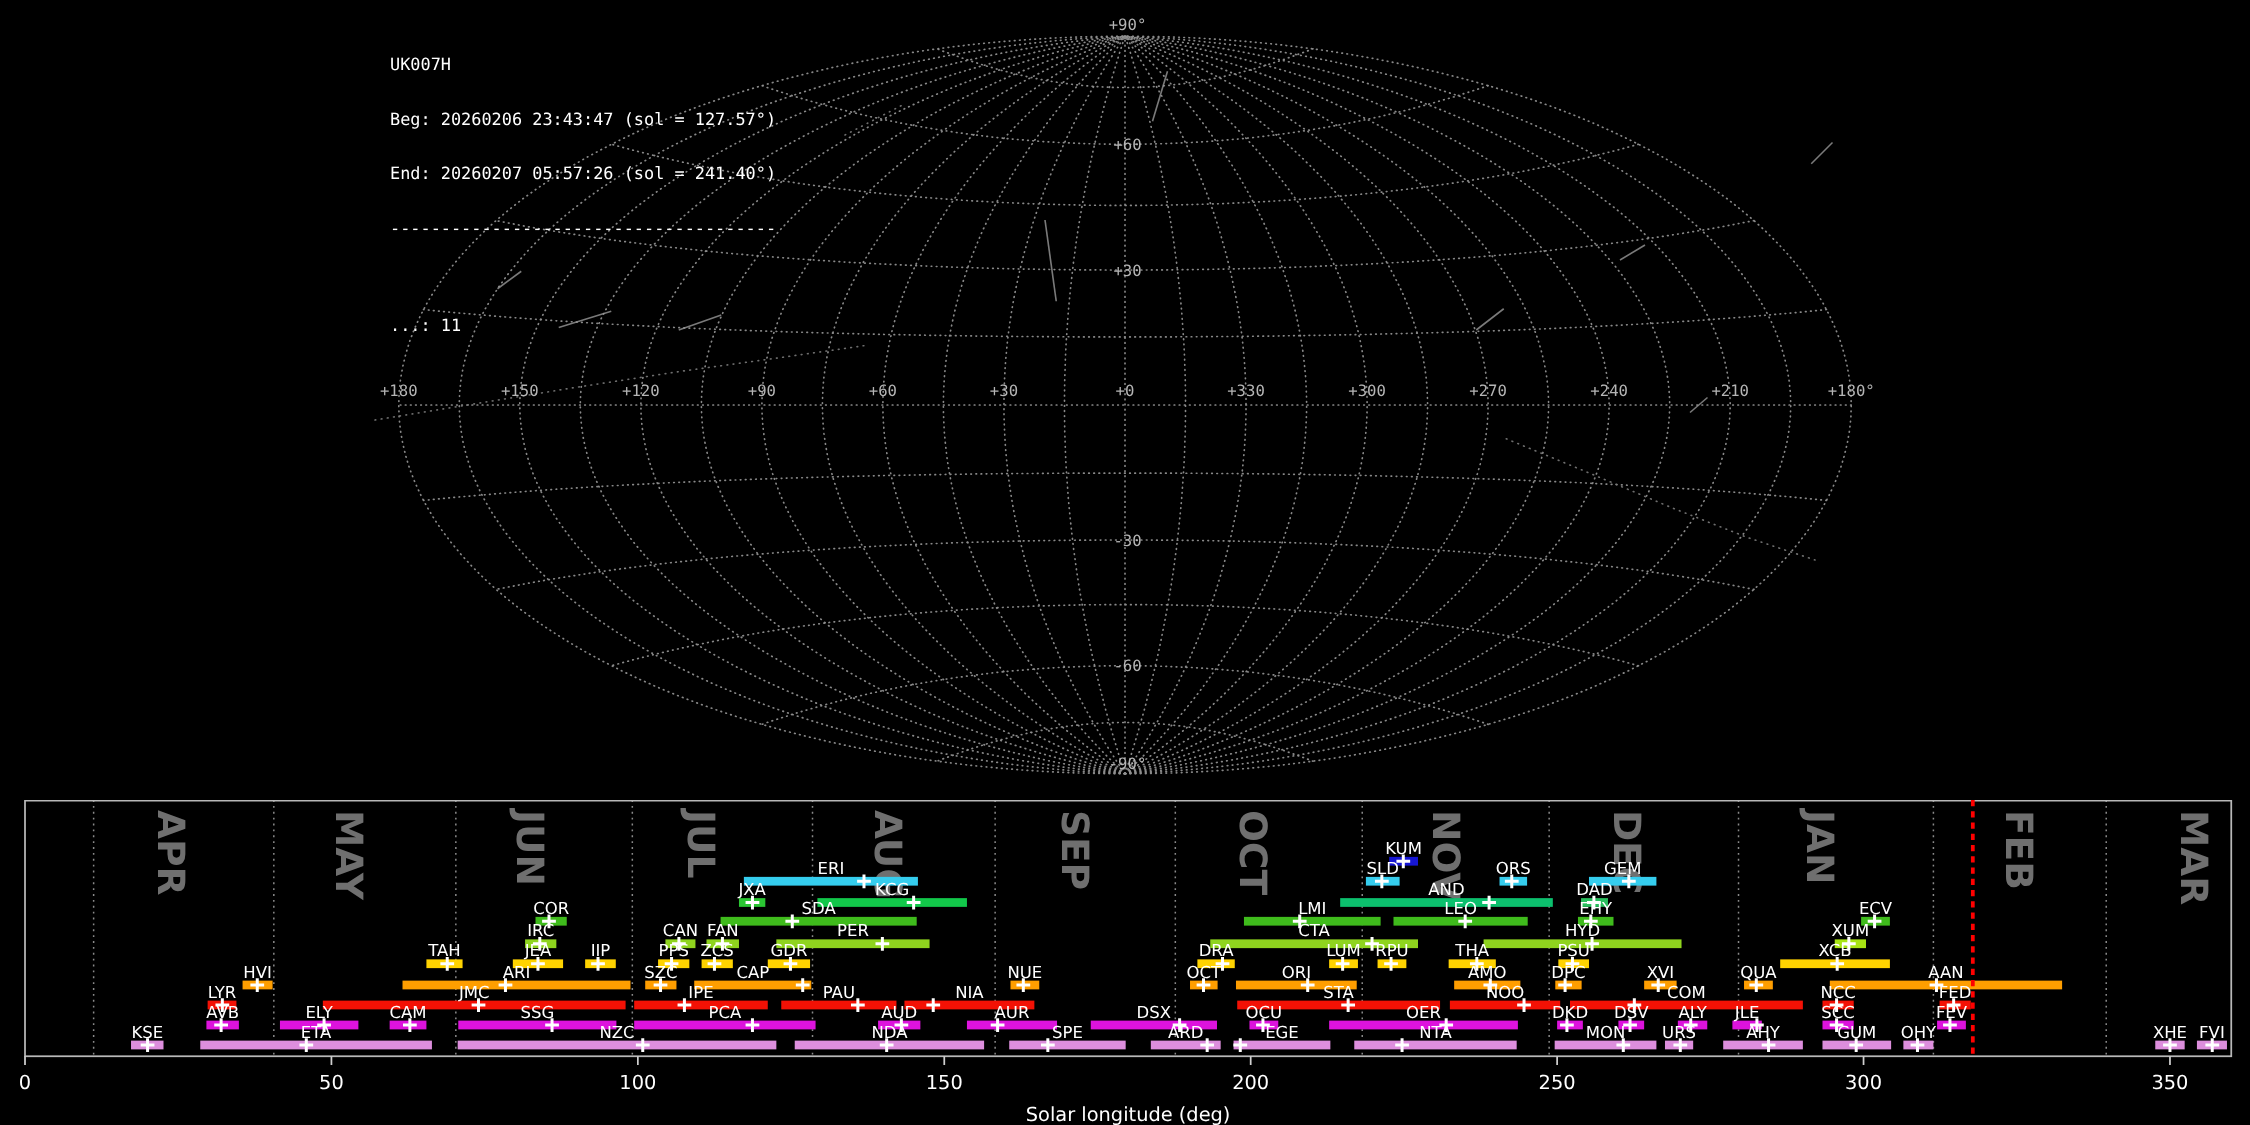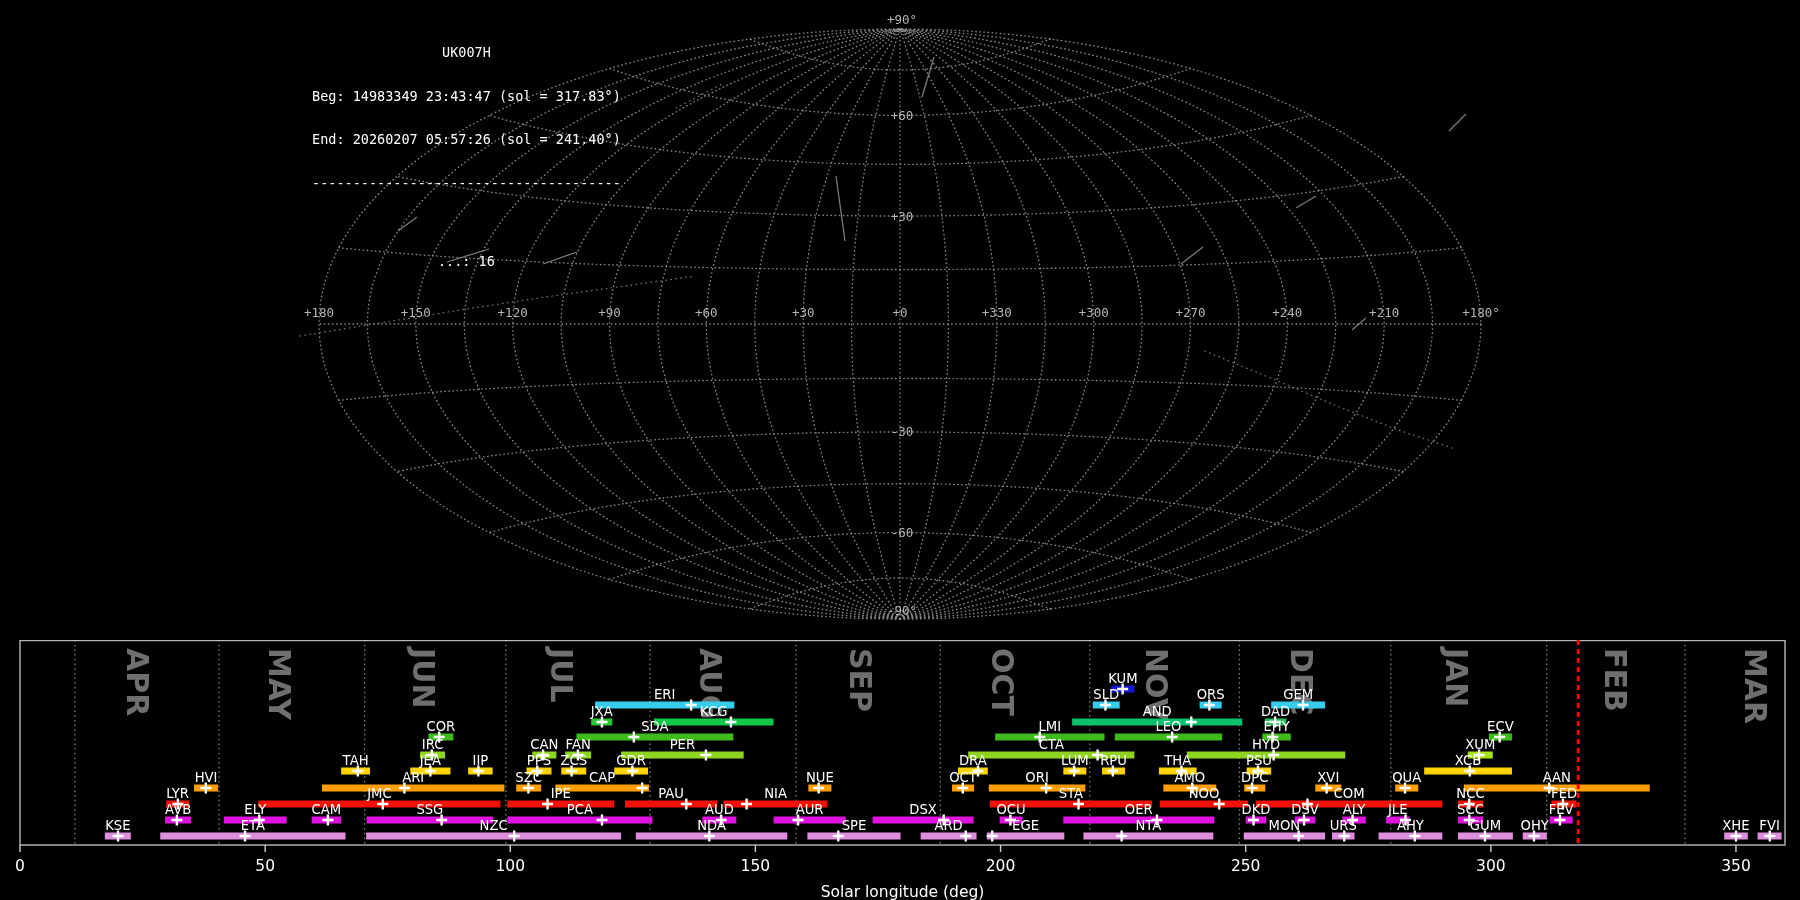--- a/index.html
+++ b/index.html
@@ -1,19 +1,19 @@
 <!DOCTYPE html>
 <html><head>
 <meta charset="utf-8">
 <style>
   html,body{margin:0;padding:0;background:#000;}
   #stage{position:relative;width:1800px;height:900px;background:#000;overflow:hidden;
          font-family:"DejaVu Sans",sans-serif;}
   #hdr{position:absolute;left:312px;top:16px;color:#fff;
-       font-family:"DejaVu Sans Mono",monospace;font-size:13.5px;line-height:14.5px;white-space:pre;text-align:center;}
+       font-family:"DejaVu Sans Mono",monospace;font-size:13.5px;line-height:14.5px;white-space:pre;}
   #hdr .gap{height:6px;}
   svg{position:absolute;left:0;top:0;}
   text{font-family:"DejaVu Sans",sans-serif;}
   .mono{font-family:"DejaVu Sans Mono",monospace;}
 </style>
 </head>
 <body>
 
 <div id="stage">
   <svg id="sky" width="1800" height="640" viewBox="0 0 1800 640">
@@ -81,25 +81,25 @@
       <text x="902" y="23.995050888972344" text-anchor="middle" font-size="12.5" fill="#b5b5b5" class="mono">+90°</text>
       <text x="902" y="119.89999999999998" text-anchor="middle" font-size="12.5" fill="#b5b5b5" class="mono">+60</text>
       <text x="902" y="220.52069438322837" text-anchor="middle" font-size="12.5" fill="#b5b5b5" class="mono">+30</text>
       <text x="902" y="436.4793056167716" text-anchor="middle" font-size="12.5" fill="#b5b5b5" class="mono">-30</text>
       <text x="902" y="537.1" text-anchor="middle" font-size="12.5" fill="#b5b5b5" class="mono">-60</text>
       <text x="902" y="615.0049491110276" text-anchor="middle" font-size="12.5" fill="#b5b5b5" class="mono">-90°</text>
     </svg>
 
   <div id="hdr">
     <div>UK007H</div>
-    <div>Beg: 14983349 23:43:47 (sol = 317.83°)</div>
+    <div>Beg: 20260206 23:43:47 (sol = 127.57°)</div>
     <div>End: 20260207 05:57:26 (sol = 241.40°)</div>
     <div>--------------------------------------</div>
     <div class="gap"></div>
-    <div>...: 16</div>
+    <div>...: 11</div>
   </div>
 
   <svg id="chart" width="1800" height="260" viewBox="0 0 1800 260" style="top:640px">
       <line x1="74.9111111111111" y1="0" x2="74.9111111111111" y2="205" stroke="#8a8a8a" stroke-width="1.2" stroke-dasharray="1.5 3.2"></line>
       <text x="126.66666666666666" y="8" font-size="30" font-weight="600" fill="#6f6f6f" text-anchor="start" transform="rotate(90 126.66666666666666 8)">APR</text>
       <line x1="219.05277777777778" y1="0" x2="219.05277777777778" y2="205" stroke="#8a8a8a" stroke-width="1.2" stroke-dasharray="1.5 3.2"></line>
       <text x="268.84722222222223" y="8" font-size="30" font-weight="600" fill="#6f6f6f" text-anchor="start" transform="rotate(90 268.84722222222223 8)">MAY</text>
       <line x1="364.66527777777776" y1="0" x2="364.66527777777776" y2="205" stroke="#8a8a8a" stroke-width="1.2" stroke-dasharray="1.5 3.2"></line>
       <text x="413.4791666666667" y="8" font-size="30" font-weight="600" fill="#6f6f6f" text-anchor="start" transform="rotate(90 413.4791666666667 8)">JUN</text>
       <line x1="505.86527777777775" y1="0" x2="505.86527777777775" y2="205" stroke="#8a8a8a" stroke-width="1.2" stroke-dasharray="1.5 3.2"></line>

